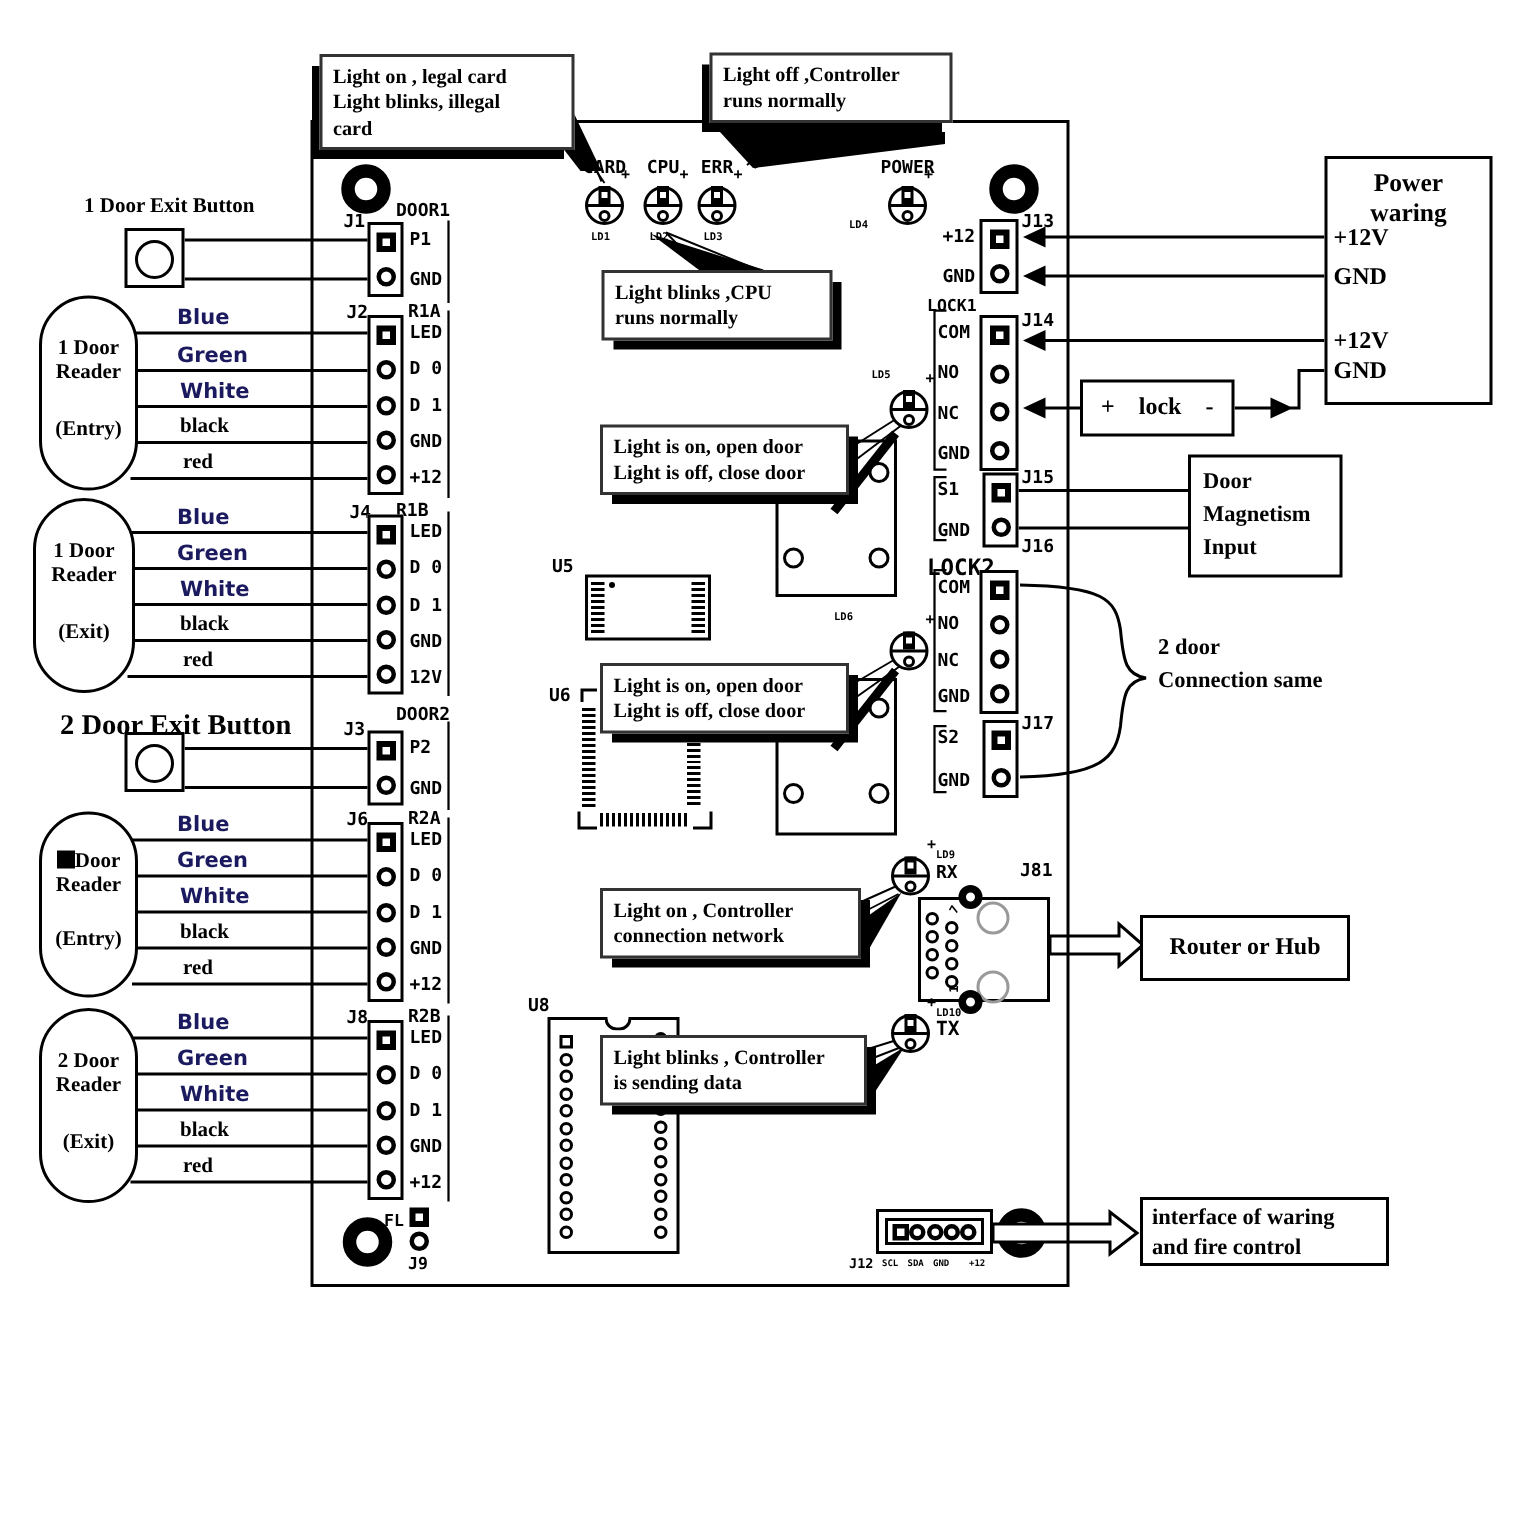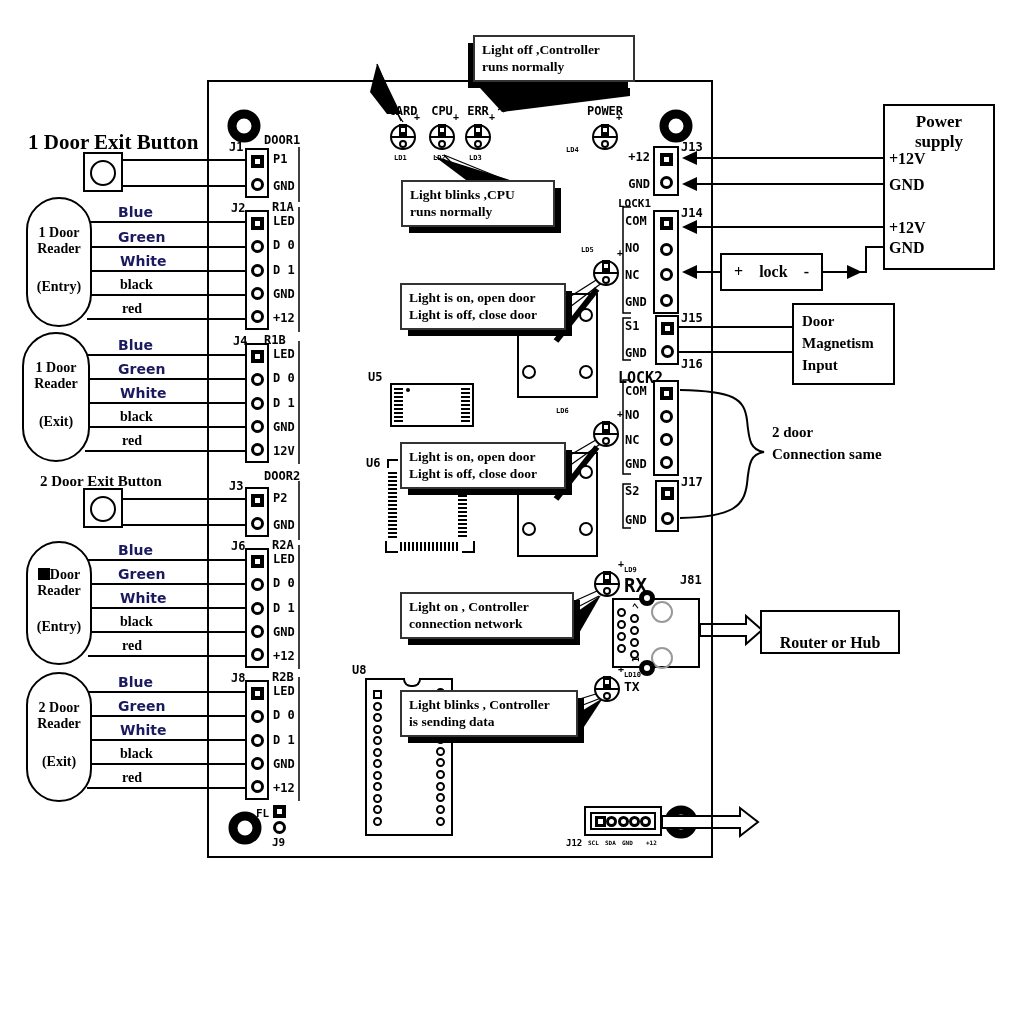--- a/index.html
+++ b/index.html
@@ -172,20 +172,25 @@
 
     <g stroke="#000" stroke-width="2" fill="none">
       <polyline points="388,468 388,460 398,460"></polyline>
         <polyline points="386,541 386,552 398,552"></polyline>
       <polyline points="462,552 474,552 474,541"></polyline>
     </g>
   </svg>
 
   <div class="box nobg" style="left:207px;top:80px;width:506px;height:778px"></div>
 
+  <div class="callout sl" style="left:213px;top:36px;width:152px">
+    <div>Light on , legal card</div>
+    <div>Light blinks, illegal</div>
+    <div>card</div>
+  </div>
   <div class="callout sl" style="left:473px;top:35px;width:144px">
     <div>Light off ,Controller</div>
     <div>runs normally</div>
   </div>
   <div class="callout" style="left:401px;top:180px;width:136px">
     <div>Light blinks ,CPU</div>
     <div>runs normally</div>
   </div>
   <div class="callout" style="left:400px;top:283px;width:148px">
     <div>Light is on, open door</div>
@@ -197,25 +202,25 @@
   </div>
   <div class="callout" style="left:400px;top:592px;width:156px">
     <div>Light on , Controller</div>
     <div>connection network</div>
   </div>
   <div class="callout" style="left:400px;top:690px;width:160px">
     <div>Light blinks , Controller</div>
     <div>is sending data</div>
   </div>
 
-  <div class="abs serif" style="left:28px;top:130px;font-size:21px">1 Door Exit Button</div>
+  <div class="abs serif" style="left:56px;top:130px;font-size:14px">1 Door Exit Button</div>
   <div class="btn" style="left:83px;top:152px;width:40px;height:40px">
     <div class="btnc"></div>
   </div>
-  <div class="abs serif" style="left:40px;top:473px;font-size:15px">2 Door Exit Button</div>
+  <div class="abs serif" style="left:40px;top:473px;font-size:19px">2 Door Exit Button</div>
   <div class="btn" style="left:83px;top:488px;width:40px;height:40px">
     <div class="btnc"></div>
   </div>
 
   <div class="oval" style="left:26px;top:197px;width:62px;height:126px">
     <span style="top:26px">1 Door</span>
     <span style="top:42px">Reader</span>
     <span style="top:80px">(Entry)</span>
   </div>
   <div class="oval" style="left:22px;top:332px;width:64px;height:126px">
@@ -411,21 +416,21 @@
   </div>
 
   <div class="led" style="left:592px;top:569px">
     <span class="plus">+</span>
     <span class="body"></span>
       <span class="bar"></span>
       <span class="an"></span>
       <span class="ca"></span>
   </div>
   <div class="ldref" style="left:624px;top:566px">LD9</div>
-  <div class="hdr" style="left:624px;top:574px;font-size:19px">RX</div>
+  <div class="hdr" style="left:624px;top:574px;font-size:12px">RX</div>
 
   <div class="led" style="left:592px;top:674px">
     <span class="plus">+</span>
     <span class="body"></span>
       <span class="bar"></span>
       <span class="an"></span>
       <span class="ca"></span>
   </div>
   <div class="ldref" style="left:624px;top:671px">LD10</div>
   <div class="hdr" style="left:624px;top:679px;font-size:13px">TX</div>
@@ -570,21 +575,21 @@
   <div class="jpin" style="left:617px;top:644px"></div>
   <div class="jpin" style="left:630px;top:614px"></div>
   <div class="jpin" style="left:630px;top:626px"></div>
   <div class="jpin" style="left:630px;top:638px"></div>
   <div class="jpin" style="left:630px;top:650px"></div>
   <div class="mono abs" style="left:634px;top:602px;font-size:8px;transform:rotate(-60deg)">7</div>
   <div class="mono abs" style="left:634px;top:655px;font-size:8px;transform:rotate(-90deg)">1</div>
 
   <div class="box" style="left:883px;top:104px;width:112px;height:166px">
     <div class="serif" style="position:absolute;left:0;top:6px;width:100%;text-align:center;font-size:17px">Power</div>
-    <div class="serif" style="position:absolute;left:0;top:26px;width:100%;text-align:center;font-size:17px">supply</div>
+    <div class="serif" style="position:absolute;left:0;top:26px;width:100%;text-align:center;font-size:17px">waring</div>
     <div class="serif" style="position:absolute;left:4px;top:44px;font-size:16px">+12V</div>
     <div class="serif" style="position:absolute;left:4px;top:70px;font-size:16px">GND</div>
     <div class="serif" style="position:absolute;left:4px;top:113px;font-size:16px">+12V</div>
     <div class="serif" style="position:absolute;left:4px;top:133px;font-size:16px">GND</div>
   </div>
 
   <div class="box" style="left:720px;top:253px;width:103px;height:38px;display:flex;align-items:center;justify-content:space-between;padding:0 12px;font:bold 16px 'Liberation Serif',serif">
     <span>+</span>
     <span>lock</span>
     <span>-</span>
@@ -592,18 +597,22 @@
 
   <div class="box" style="left:792px;top:303px;width:103px;height:82px;padding:6px 0 0 8px;font:bold 15px 'Liberation Serif',serif;line-height:1.45">
     <div>Door</div>
     <div>Magnetism</div>
     <div>Input</div>
   </div>
 
   <div class="serif abs" style="left:772px;top:424px;font-size:15px">2 door</div>
   <div class="serif abs" style="left:772px;top:446px;font-size:15px">Connection same</div>
 
-  <div class="box" style="left:760px;top:610px;width:140px;height:44px;display:flex;align-items:flex-end;justify-content:center;font:bold 16px 'Liberation Serif',serif">
+  <div class="box" style="left:760px;top:610px;width:140px;height:44px;display:flex;align-items:center;justify-content:center;font:bold 16px 'Liberation Serif',serif">
     <span>Router or Hub</span>
   </div>
 
+  <div class="box" style="left:760px;top:798px;width:166px;height:46px;padding:2px 6px;font:bold 15px 'Liberation Serif',serif;line-height:1.35">
+    <div>interface of waring</div>
+    <div>and fire control</div>
+  </div>
 
 </div>
 
 </body></html>

